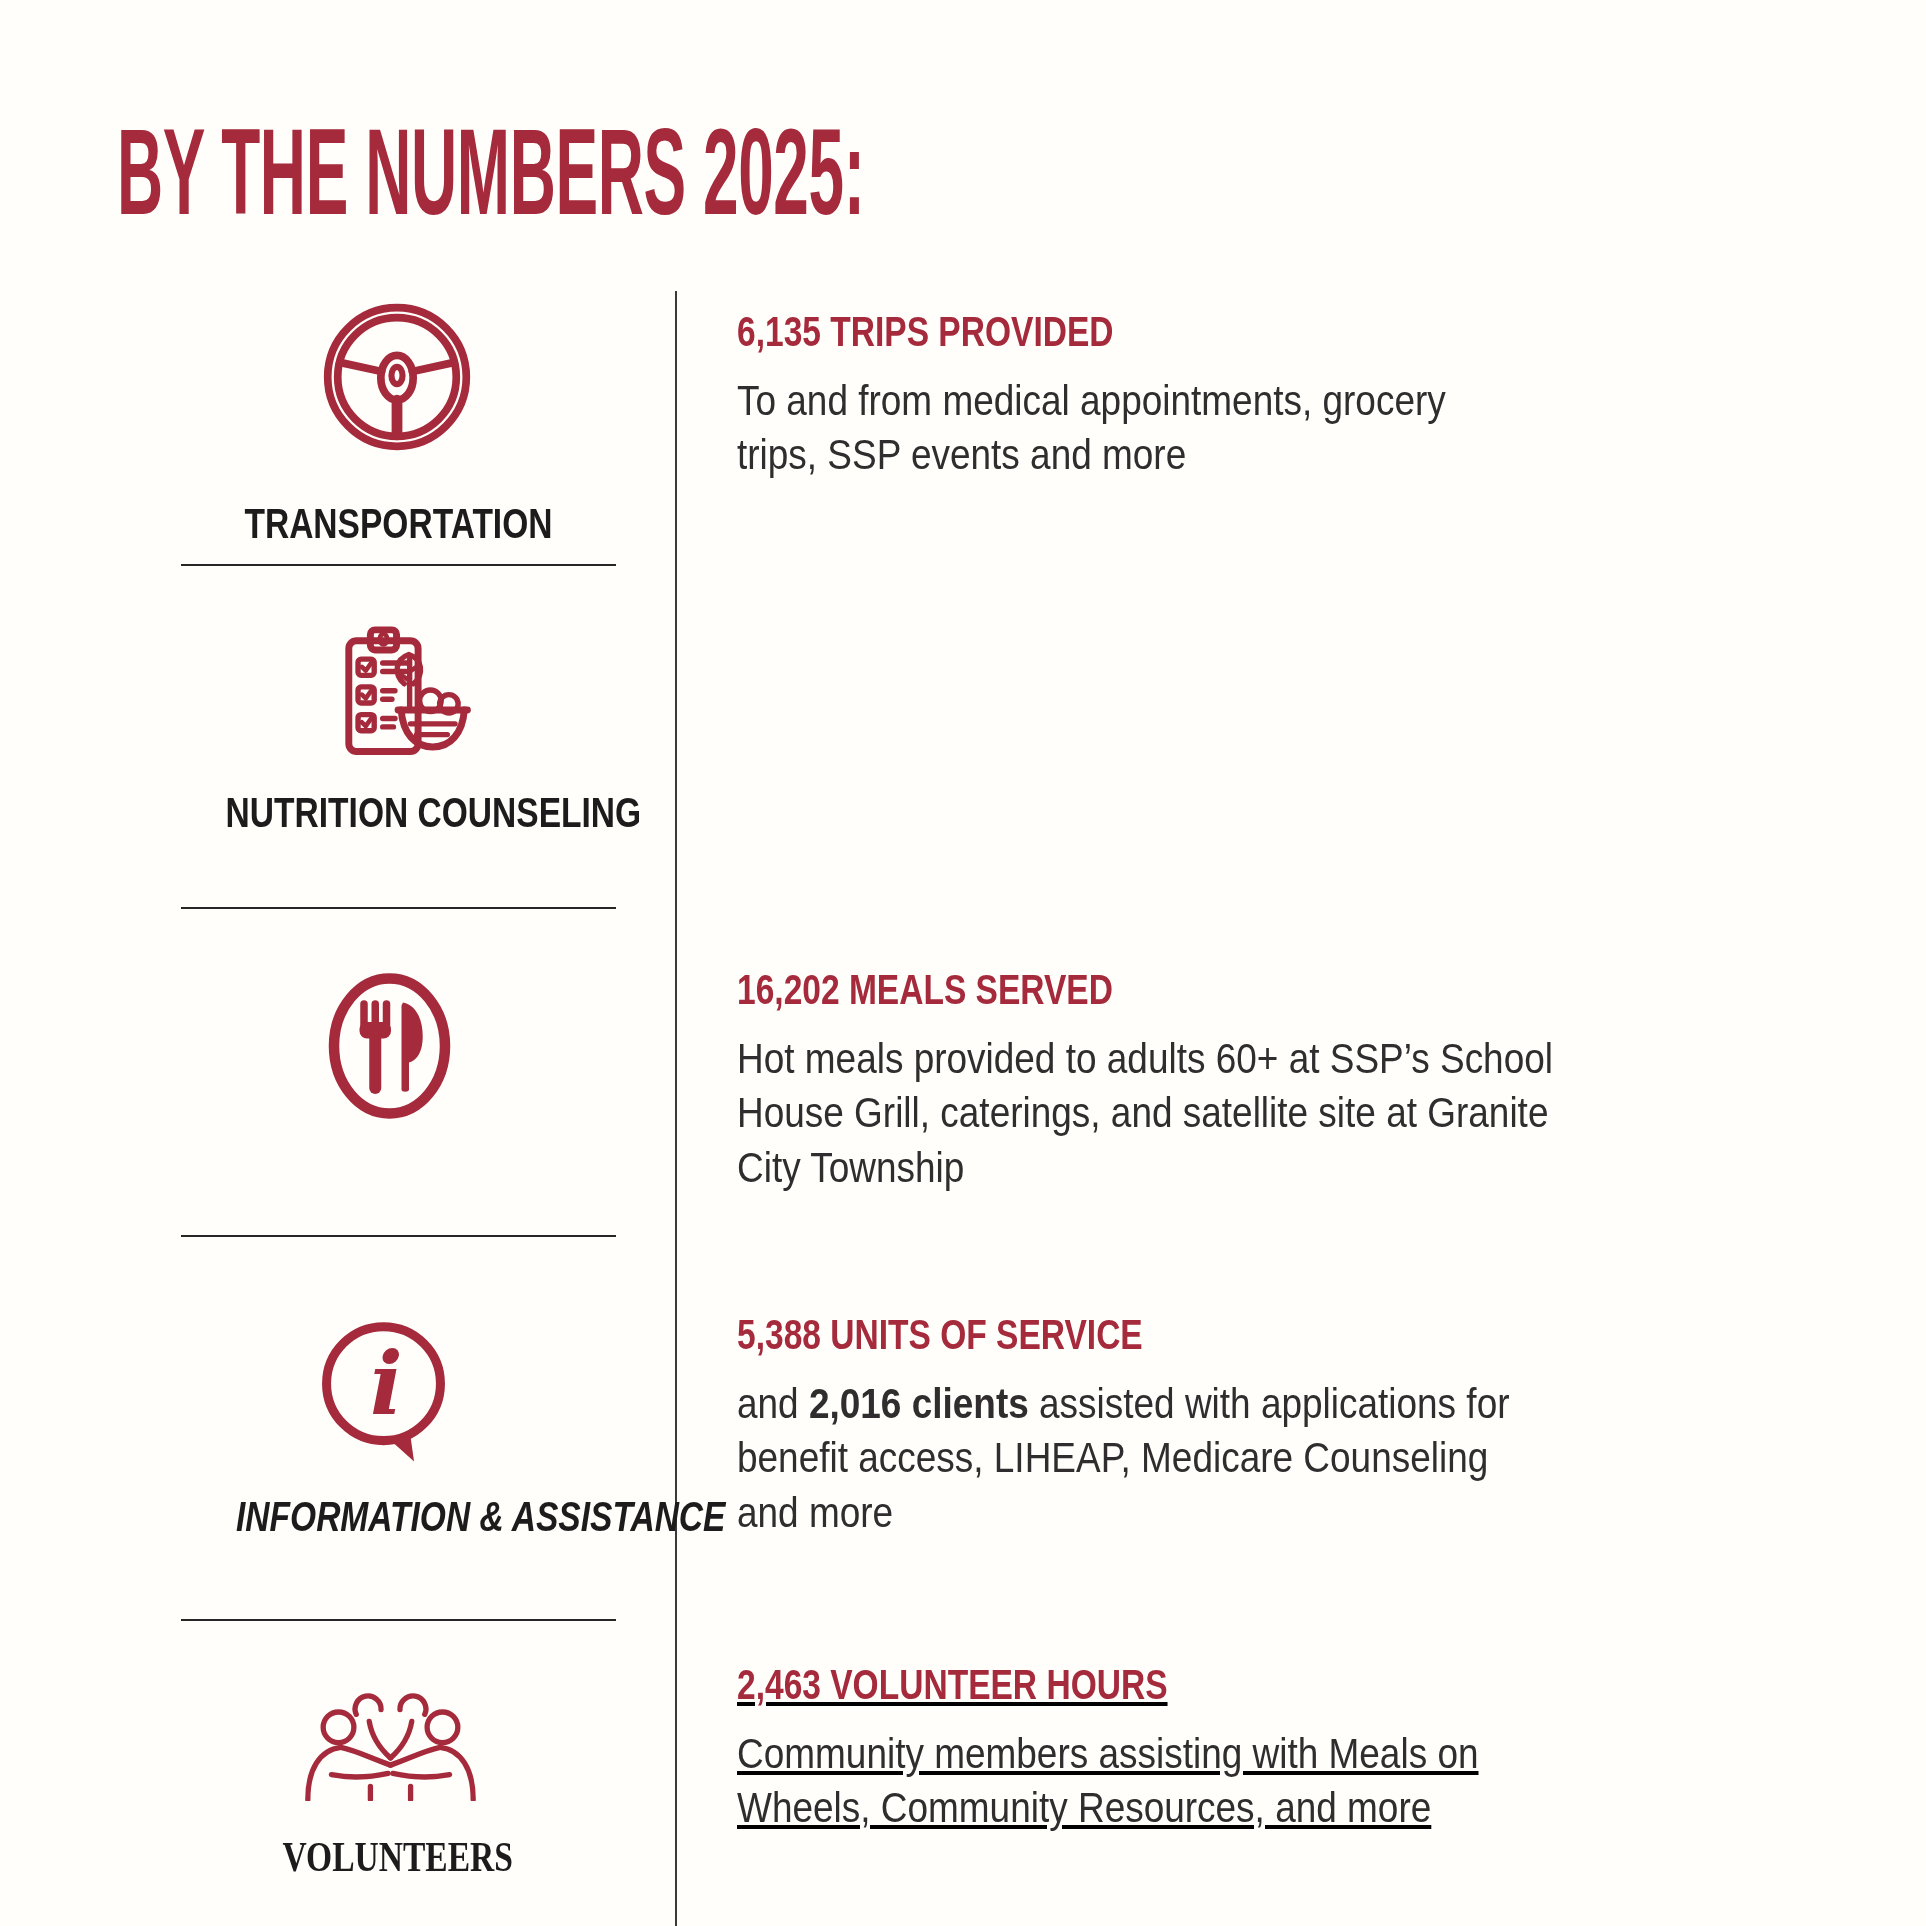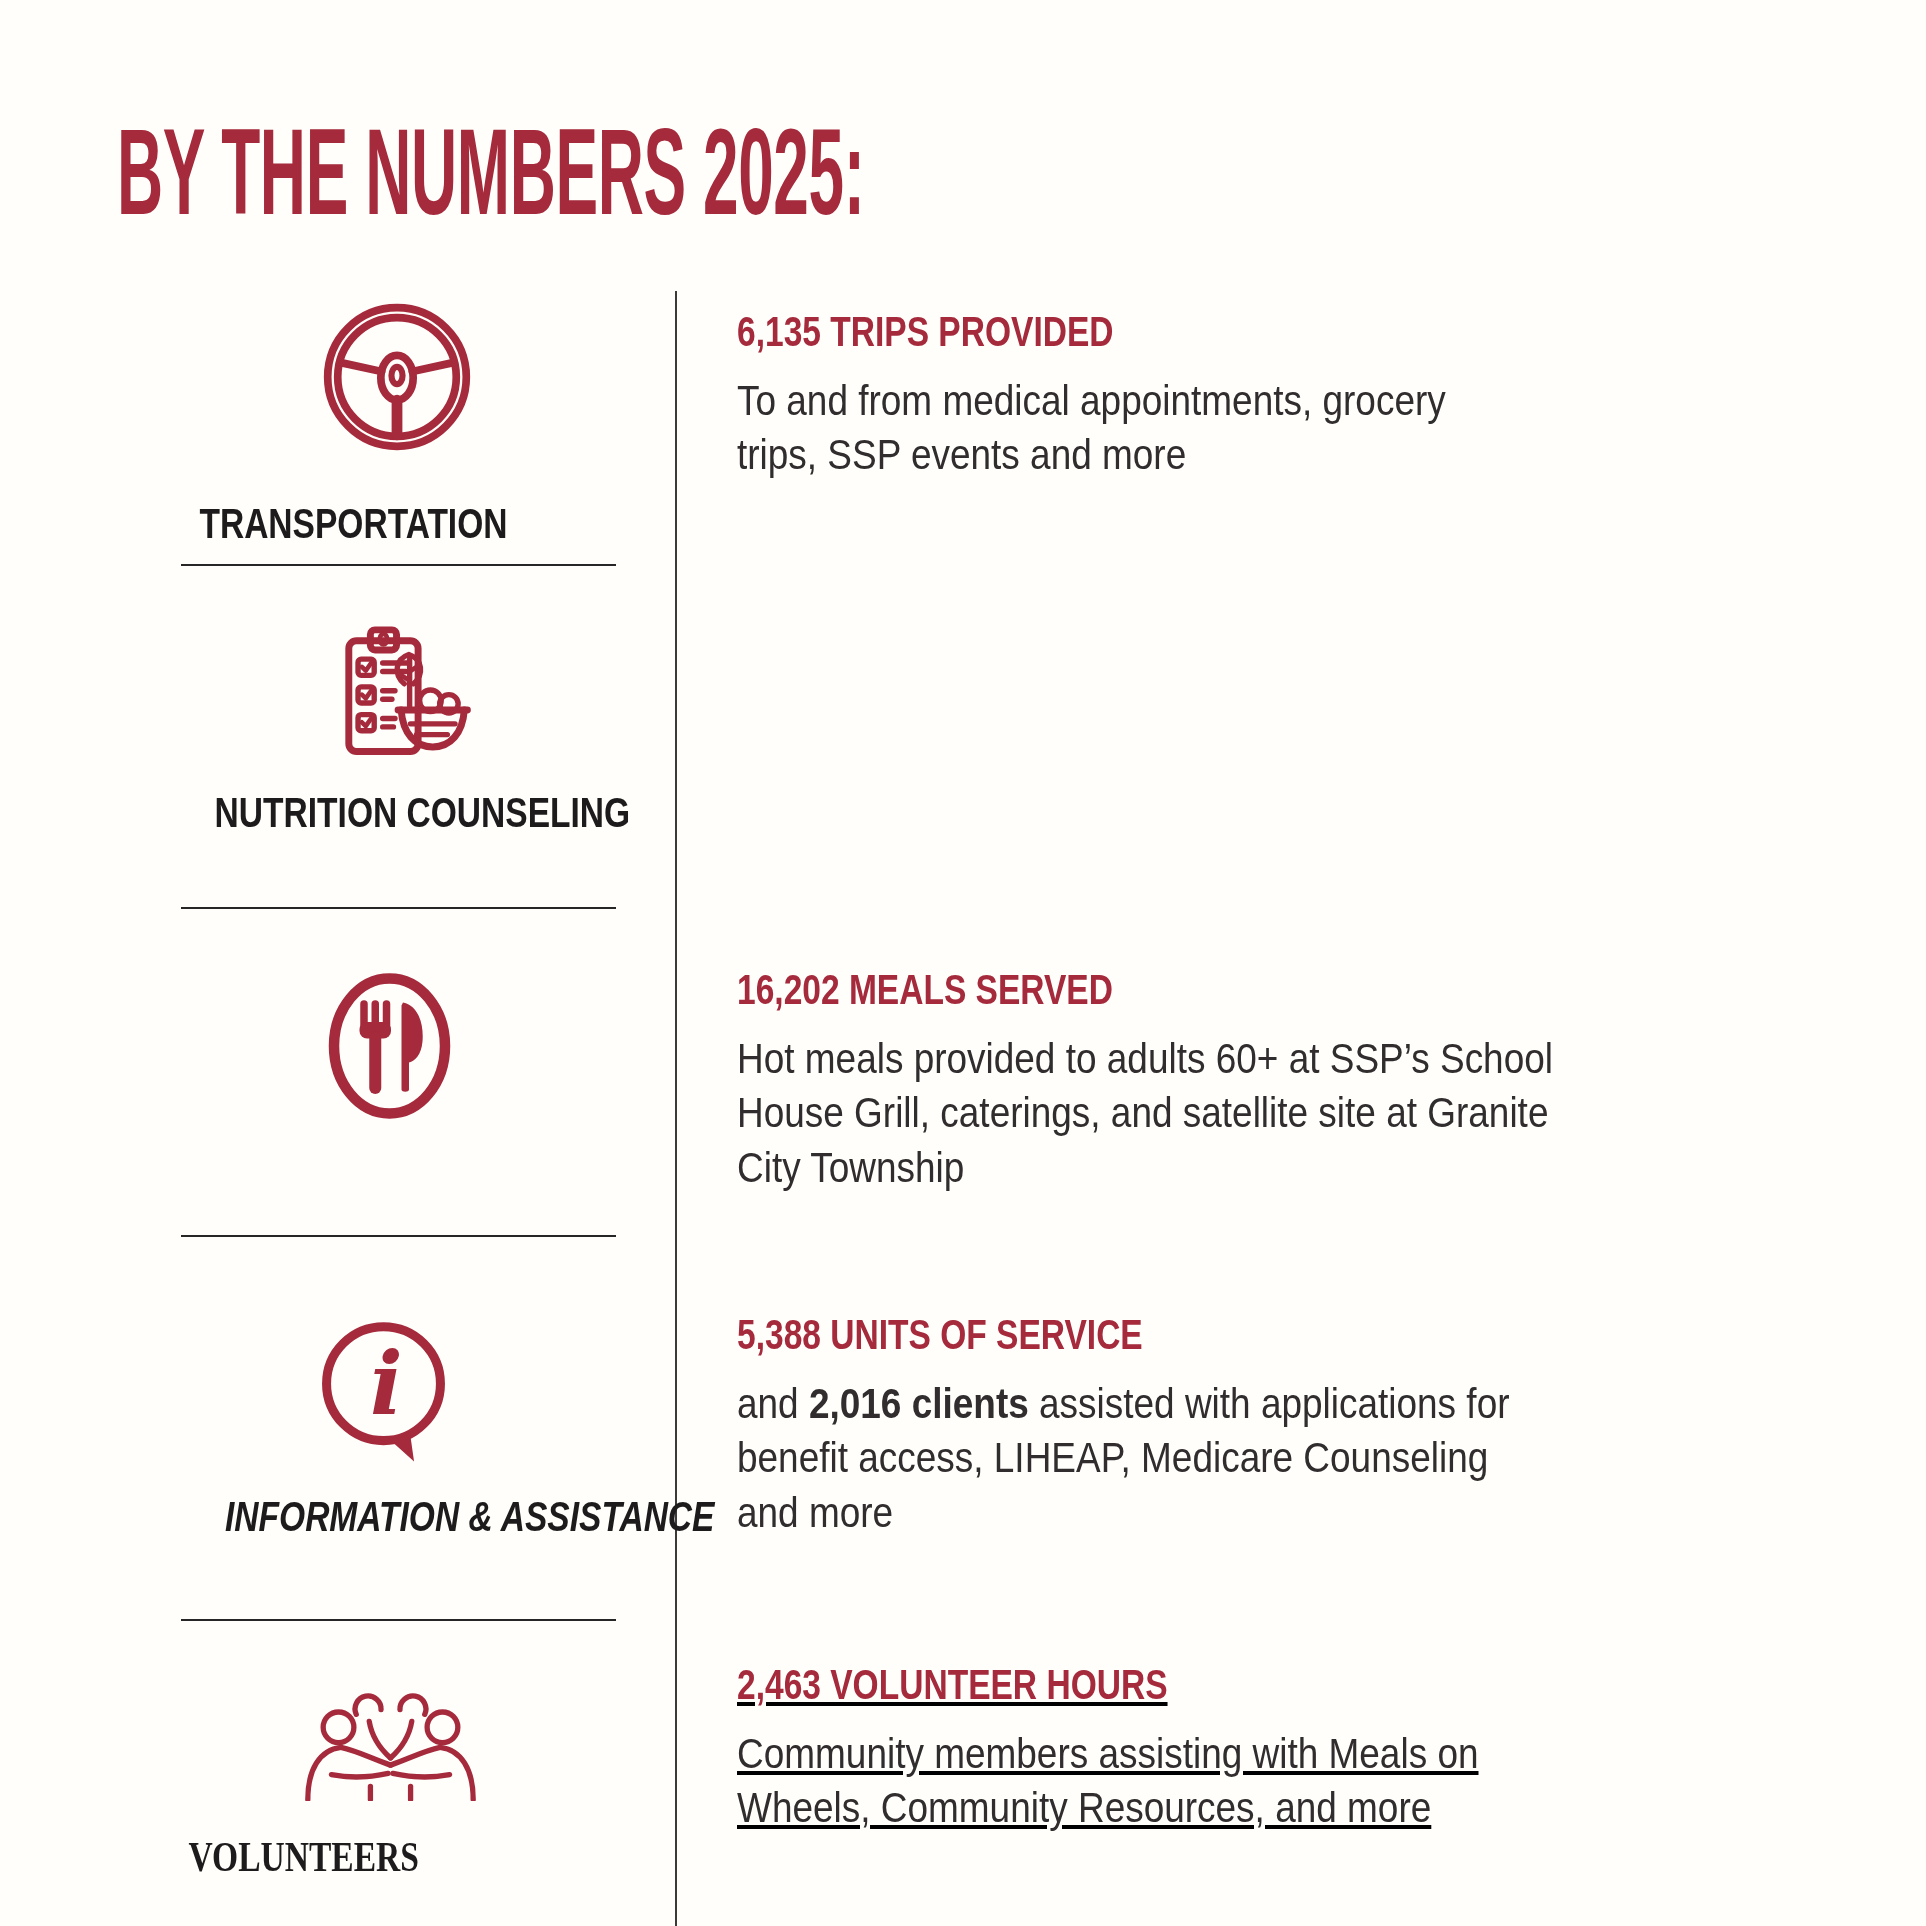--- a/index.html
+++ b/index.html
@@ -37,23 +37,23 @@
     position: absolute;
     left: 181px;
     width: 435px;
     height: 1.9px;
     background: #262626;
   }
   .icon-box { position: absolute; }
   .icon-box svg { display: block; width: 100%; height: 100%; }
   .label-row {
     position: absolute;
-    left: 156px;
+    left: 167px;
     width: 462px;
-    text-align: left;
+    text-align: center;
   }
   .label-row span {
     display: inline-block;
     font-size: 43px;
     font-weight: 700;
     line-height: 1.2;
     color: #1D1B1B;
     transform: scaleX(0.78);
     white-space: nowrap;
   }

